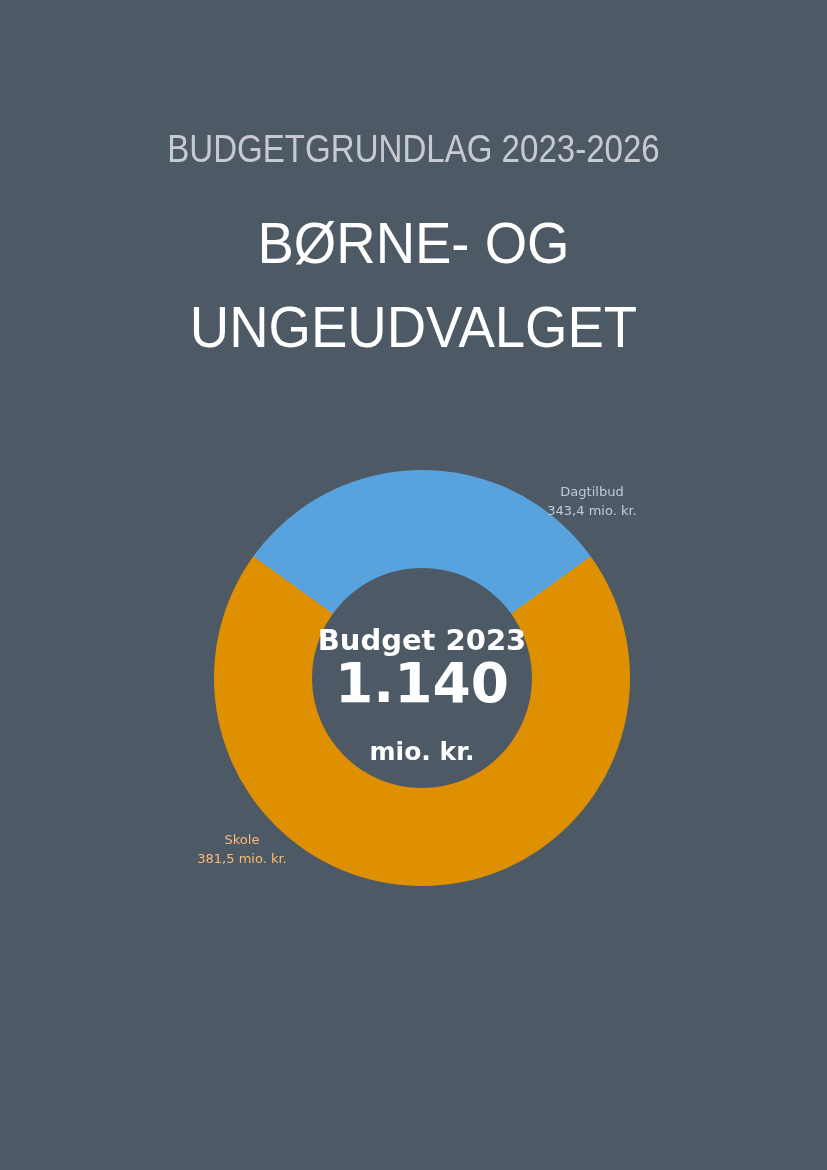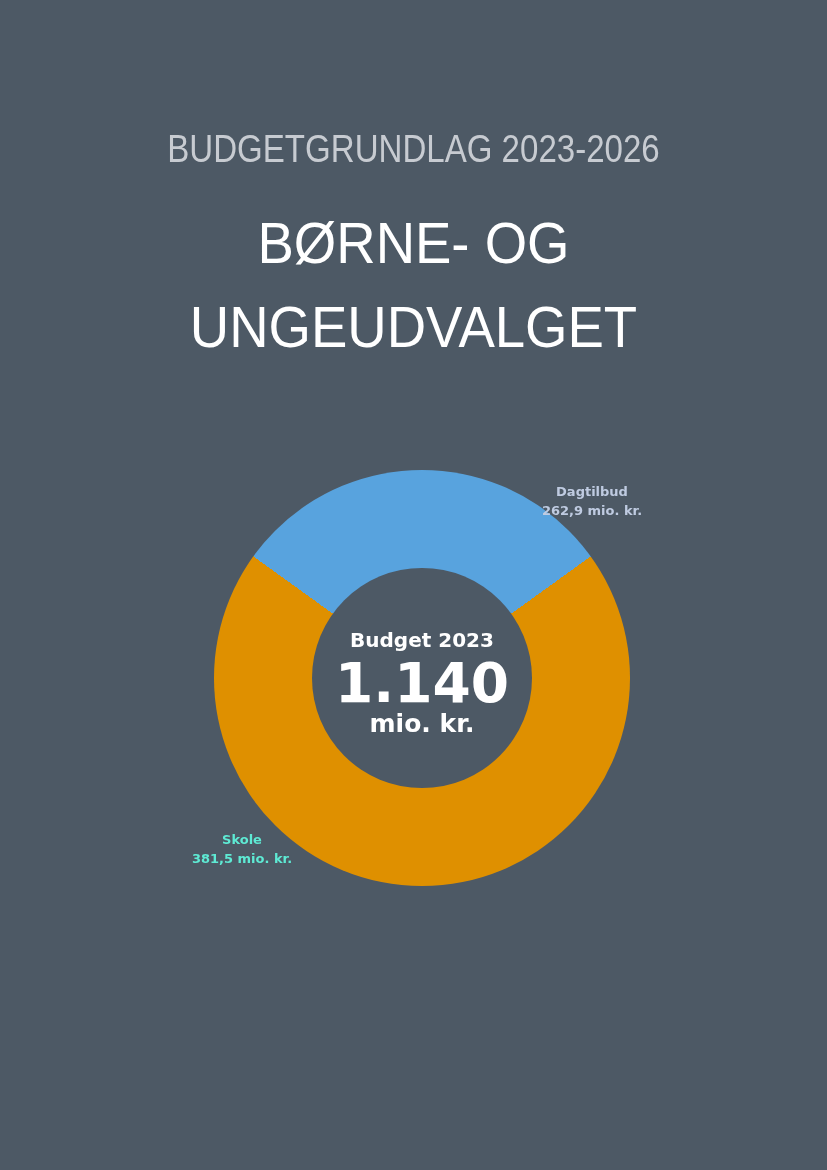--- a/index.html
+++ b/index.html
@@ -53,29 +53,29 @@
   }
   .center-label {
     position: absolute;
     left: 272px; top: 623px;
     width: 300px;
     text-align: center;
     color: #FFFFFF;
     font-family: "DejaVu Sans", sans-serif;
     font-weight: bold;
   }
-  .cl-title { font-size: 20px; line-height: 34px; }
+  .cl-title { font-size: 29px; line-height: 34px; }
   .cl-value { font-size: 55px; line-height: 52px; }
-  .cl-unit  { font-size: 25px; line-height: 30px; }
+  .cl-unit  { font-size: 25px; line-height: 30px; margin-top: 28px; }
   .slice-label {
     position: absolute;
     width: 180px;
     text-align: center;
     font-family: "DejaVu Sans", sans-serif;
-    font-weight: bold;
+    font-weight: normal;
     font-size: 13px;
     line-height: 19px;
     white-space: nowrap;
   }
   .slice-label.dagtilbud { left: 502px; top: 482px; color: #BFCBE1; }
   .slice-label.skole     { left: 152px; top: 830px; color: #E8CD92; }
   .logo {
     position: absolute;
     left: 643px; top: 986px;
     width: 155px; height: 170px;
@@ -103,22 +103,22 @@
   <div class="donut-hole" id="donut-hole" style="background: rgb(77, 89, 101);"></div>
 
   <div class="center-label">
     <div class="cl-title">Budget 2023</div>
     <div class="cl-value">1.140</div>
     <div class="cl-unit">mio. kr.</div>
   </div>
 
   <div class="slice-label dagtilbud" style="color: rgb(191, 203, 225);">
     <div>Dagtilbud</div>
-    <div>262,9 mio. kr.</div>
+    <div>343,4 mio. kr.</div>
   </div>
 
-  <div class="slice-label skole" style="color: #5eead4;">
+  <div class="slice-label skole" style="color: #fdba74;">
     <div>Skole</div>
     <div>381,5 mio. kr.</div>
   </div>
 
 
 </div>
 
 </body></html>

